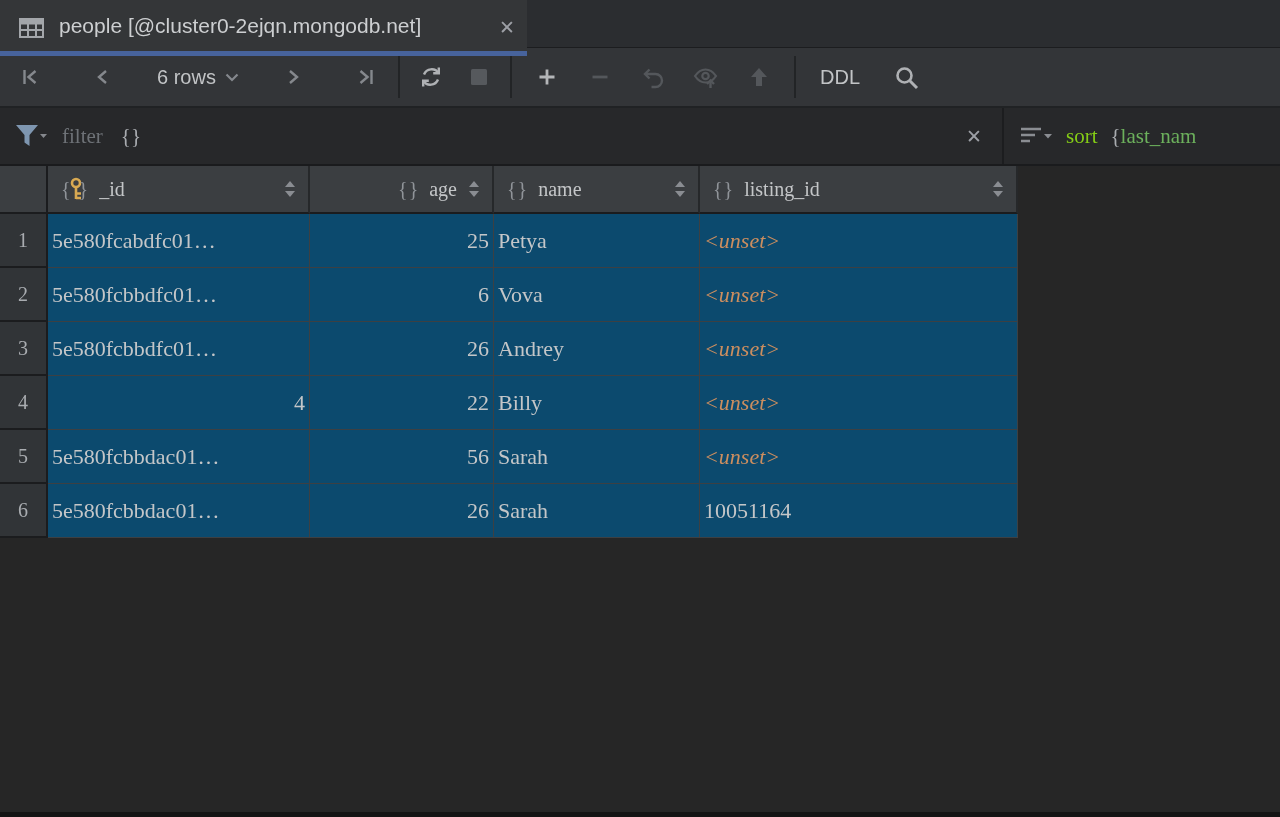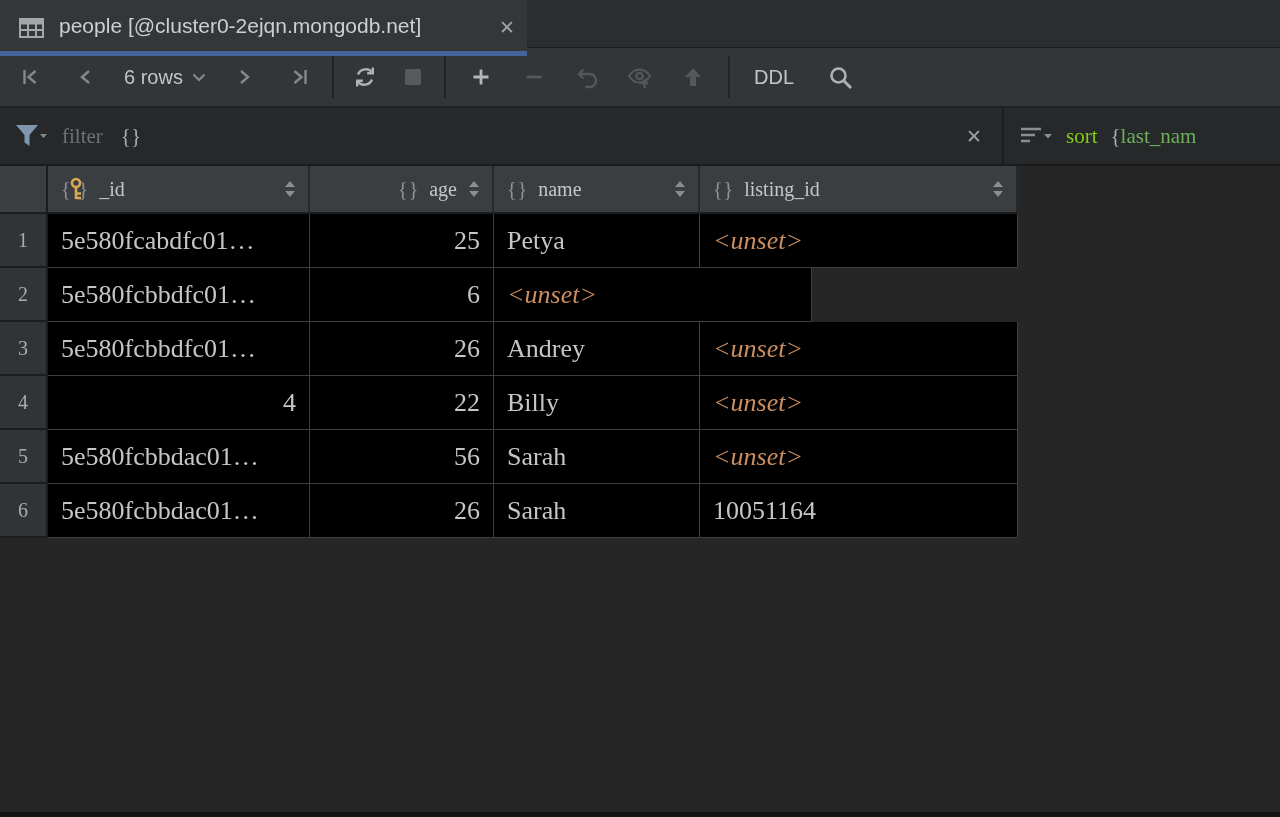--- a/index.html
+++ b/index.html
@@ -19,21 +19,21 @@
     width:527px; height:56px; background:#343638; position:relative;
     display:flex; align-items:center; padding:0 12px 0 18px; cursor:default;
   }
   .tab-underline { position:absolute; left:0; right:0; bottom:0; height:5px; background:#47639C; }
   .tab-title { font-size:21px; color:#CDCFD1; margin:0 0 4px 14px; white-space:nowrap; }
   .tab-close { margin-left:auto; margin-bottom:2px; font-size:19px; color:#9DA0A6; cursor:pointer; }
 
   
   .toolbar { height:60px; background:#333538; border-bottom:2px solid #202224; display:flex; align-items:stretch; }
   .tgroup { display:flex; align-items:center; }
-  .g1 { width:332px; justify-content:space-between; padding:0 14px 0 12px; }
+  .g1 { width:398px; justify-content:space-between; padding:0 14px 0 12px; }
   .g2 { width:110px; justify-content:space-evenly; }
   .g3 { width:282px; justify-content:space-evenly; }
   .g4 { padding-left:24px; gap:28px; }
   .tsep { width:2px; background:#222426; margin:8px 0; }
   .tbtn { width:36px; height:36px; display:flex; align-items:center; justify-content:center; background:transparent; border:none; cursor:pointer; }
   .rows-dd { display:flex; align-items:center; gap:9px; cursor:pointer; }
   .rows-dd span { font-size:20px; color:#C2C4C6; }
   .ddl-btn { background:transparent; border:none; font-size:20px; color:#C2C4C6; cursor:pointer; font-family:inherit; }
 
   
@@ -63,22 +63,22 @@
   .sortw .tu { width:0; height:0; border-left:5px solid transparent; border-right:5px solid transparent; border-bottom:6px solid #8A8D92; }
   .sortw .td { width:0; height:0; border-left:5px solid transparent; border-right:5px solid transparent; border-top:6px solid #8A8D92; margin-top:4px; }
 
   .trow { display:flex; height:54px; }
   .gut {
     width:48px; background:#313437; border-right:2px solid #1B1C1E; border-bottom:2px solid #1B1C1E;
     display:flex; align-items:center; justify-content:center;
     font-size:20px; color:#A9ACB0; cursor:pointer;
   }
   .td-cell {
-    background:#000000; border-right:1px solid #3D4043; border-bottom:1px solid #3D4043;
-    display:flex; align-items:center; padding:0 13px; font-size:26px; color:#C4C6C8;
+    background:#0c4a6e; border-right:1px solid #3D4043; border-bottom:1px solid #3D4043;
+    display:flex; align-items:center; padding:0 4px; font-size:22px; color:#C4C6C8;
     white-space:nowrap; overflow:hidden; cursor:text;
   }
   .td-cell.align-right { justify-content:flex-end; }
   .td-cell.unset { color:#CC8E5F; font-style:italic; }
 
   .bottom-strip { position:absolute; left:0; bottom:0; width:1280px; height:5px; background:#141414; }
 
   svg { display:block; }
 </style>
 </head>
@@ -265,20 +265,21 @@
           <div class="gut">1</div>
           <div class="td-cell" style="width: 262px;">5e580fcabdfc01…</div>
           <div class="td-cell align-right" style="width: 184px;">25</div>
           <div class="td-cell" style="width: 206px;">Petya</div>
           <div class="td-cell unset" style="width: 318px;">&lt;unset&gt;</div>
         </div>
         <div class="trow">
           <div class="gut">2</div>
           <div class="td-cell" style="width: 262px;">5e580fcbbdfc01…</div>
           <div class="td-cell align-right" style="width: 184px;">6</div>
+          <div class="td-cell" style="width: 206px;">Vova</div>
           <div class="td-cell unset" style="width: 318px;">&lt;unset&gt;</div>
         </div>
         <div class="trow">
           <div class="gut">3</div>
           <div class="td-cell" style="width: 262px;">5e580fcbbdfc01…</div>
           <div class="td-cell align-right" style="width: 184px;">26</div>
           <div class="td-cell" style="width: 206px;">Andrey</div>
           <div class="td-cell unset" style="width: 318px;">&lt;unset&gt;</div>
         </div>
         <div class="trow">

